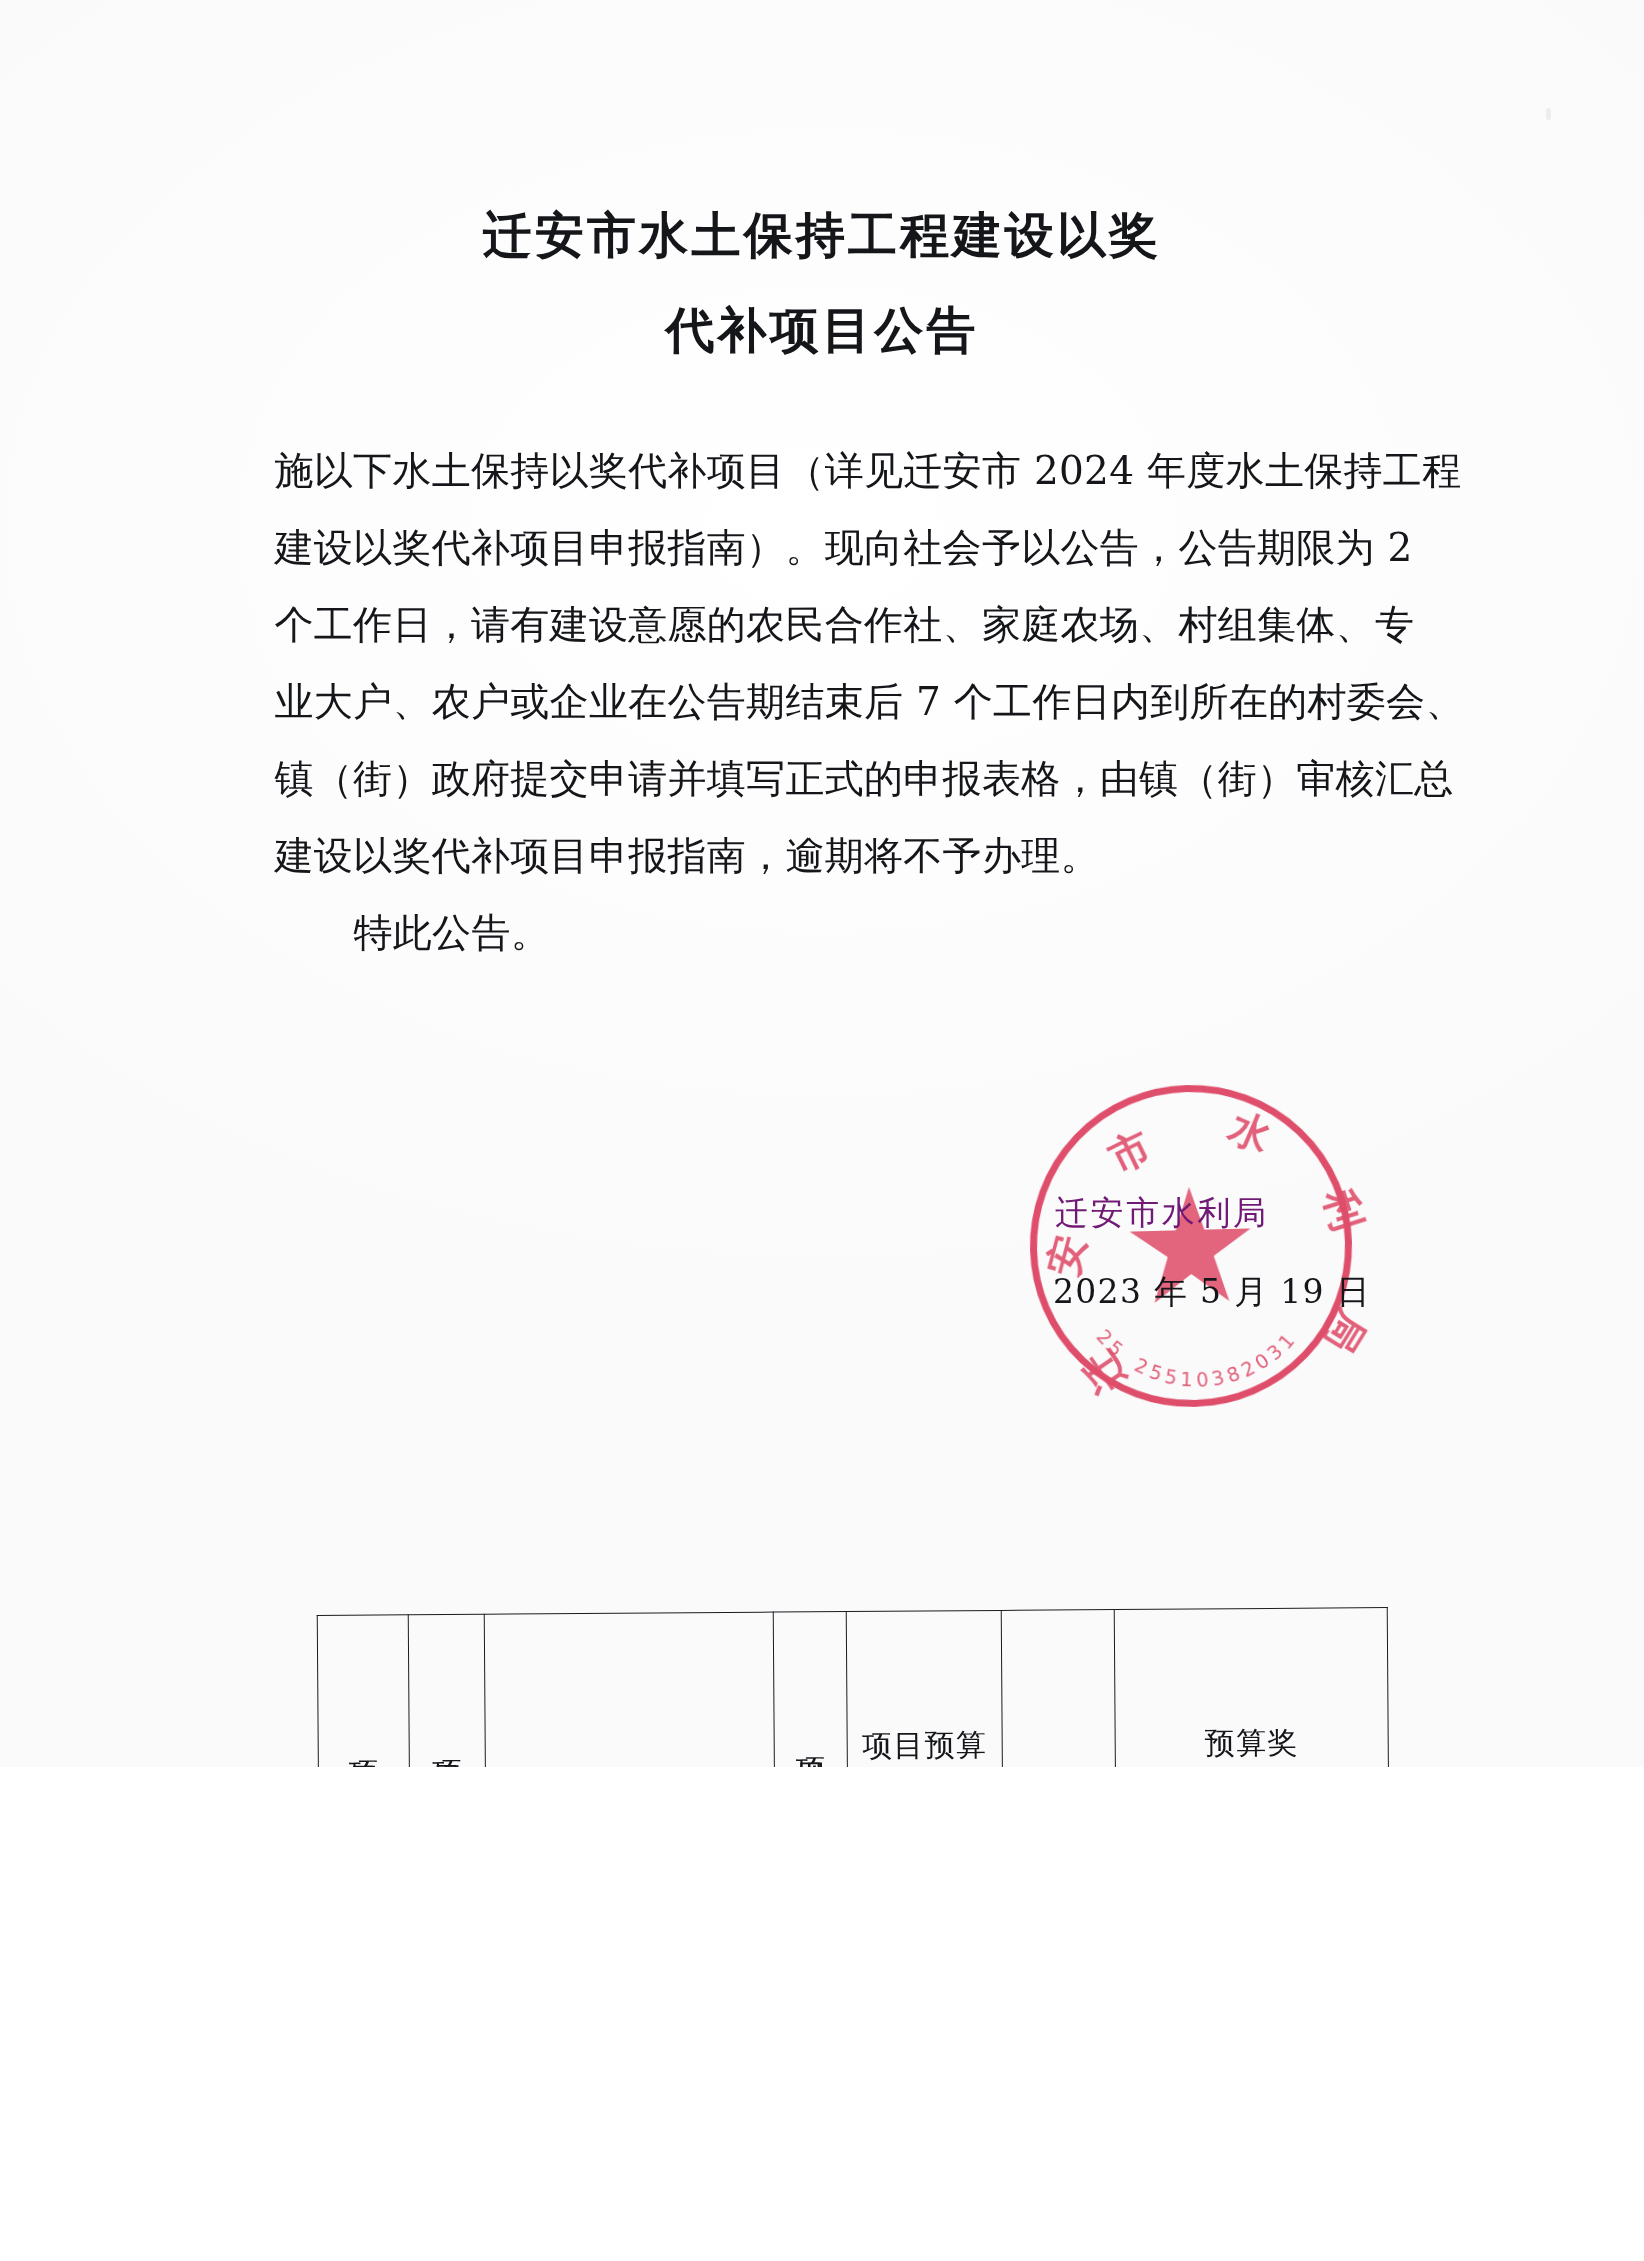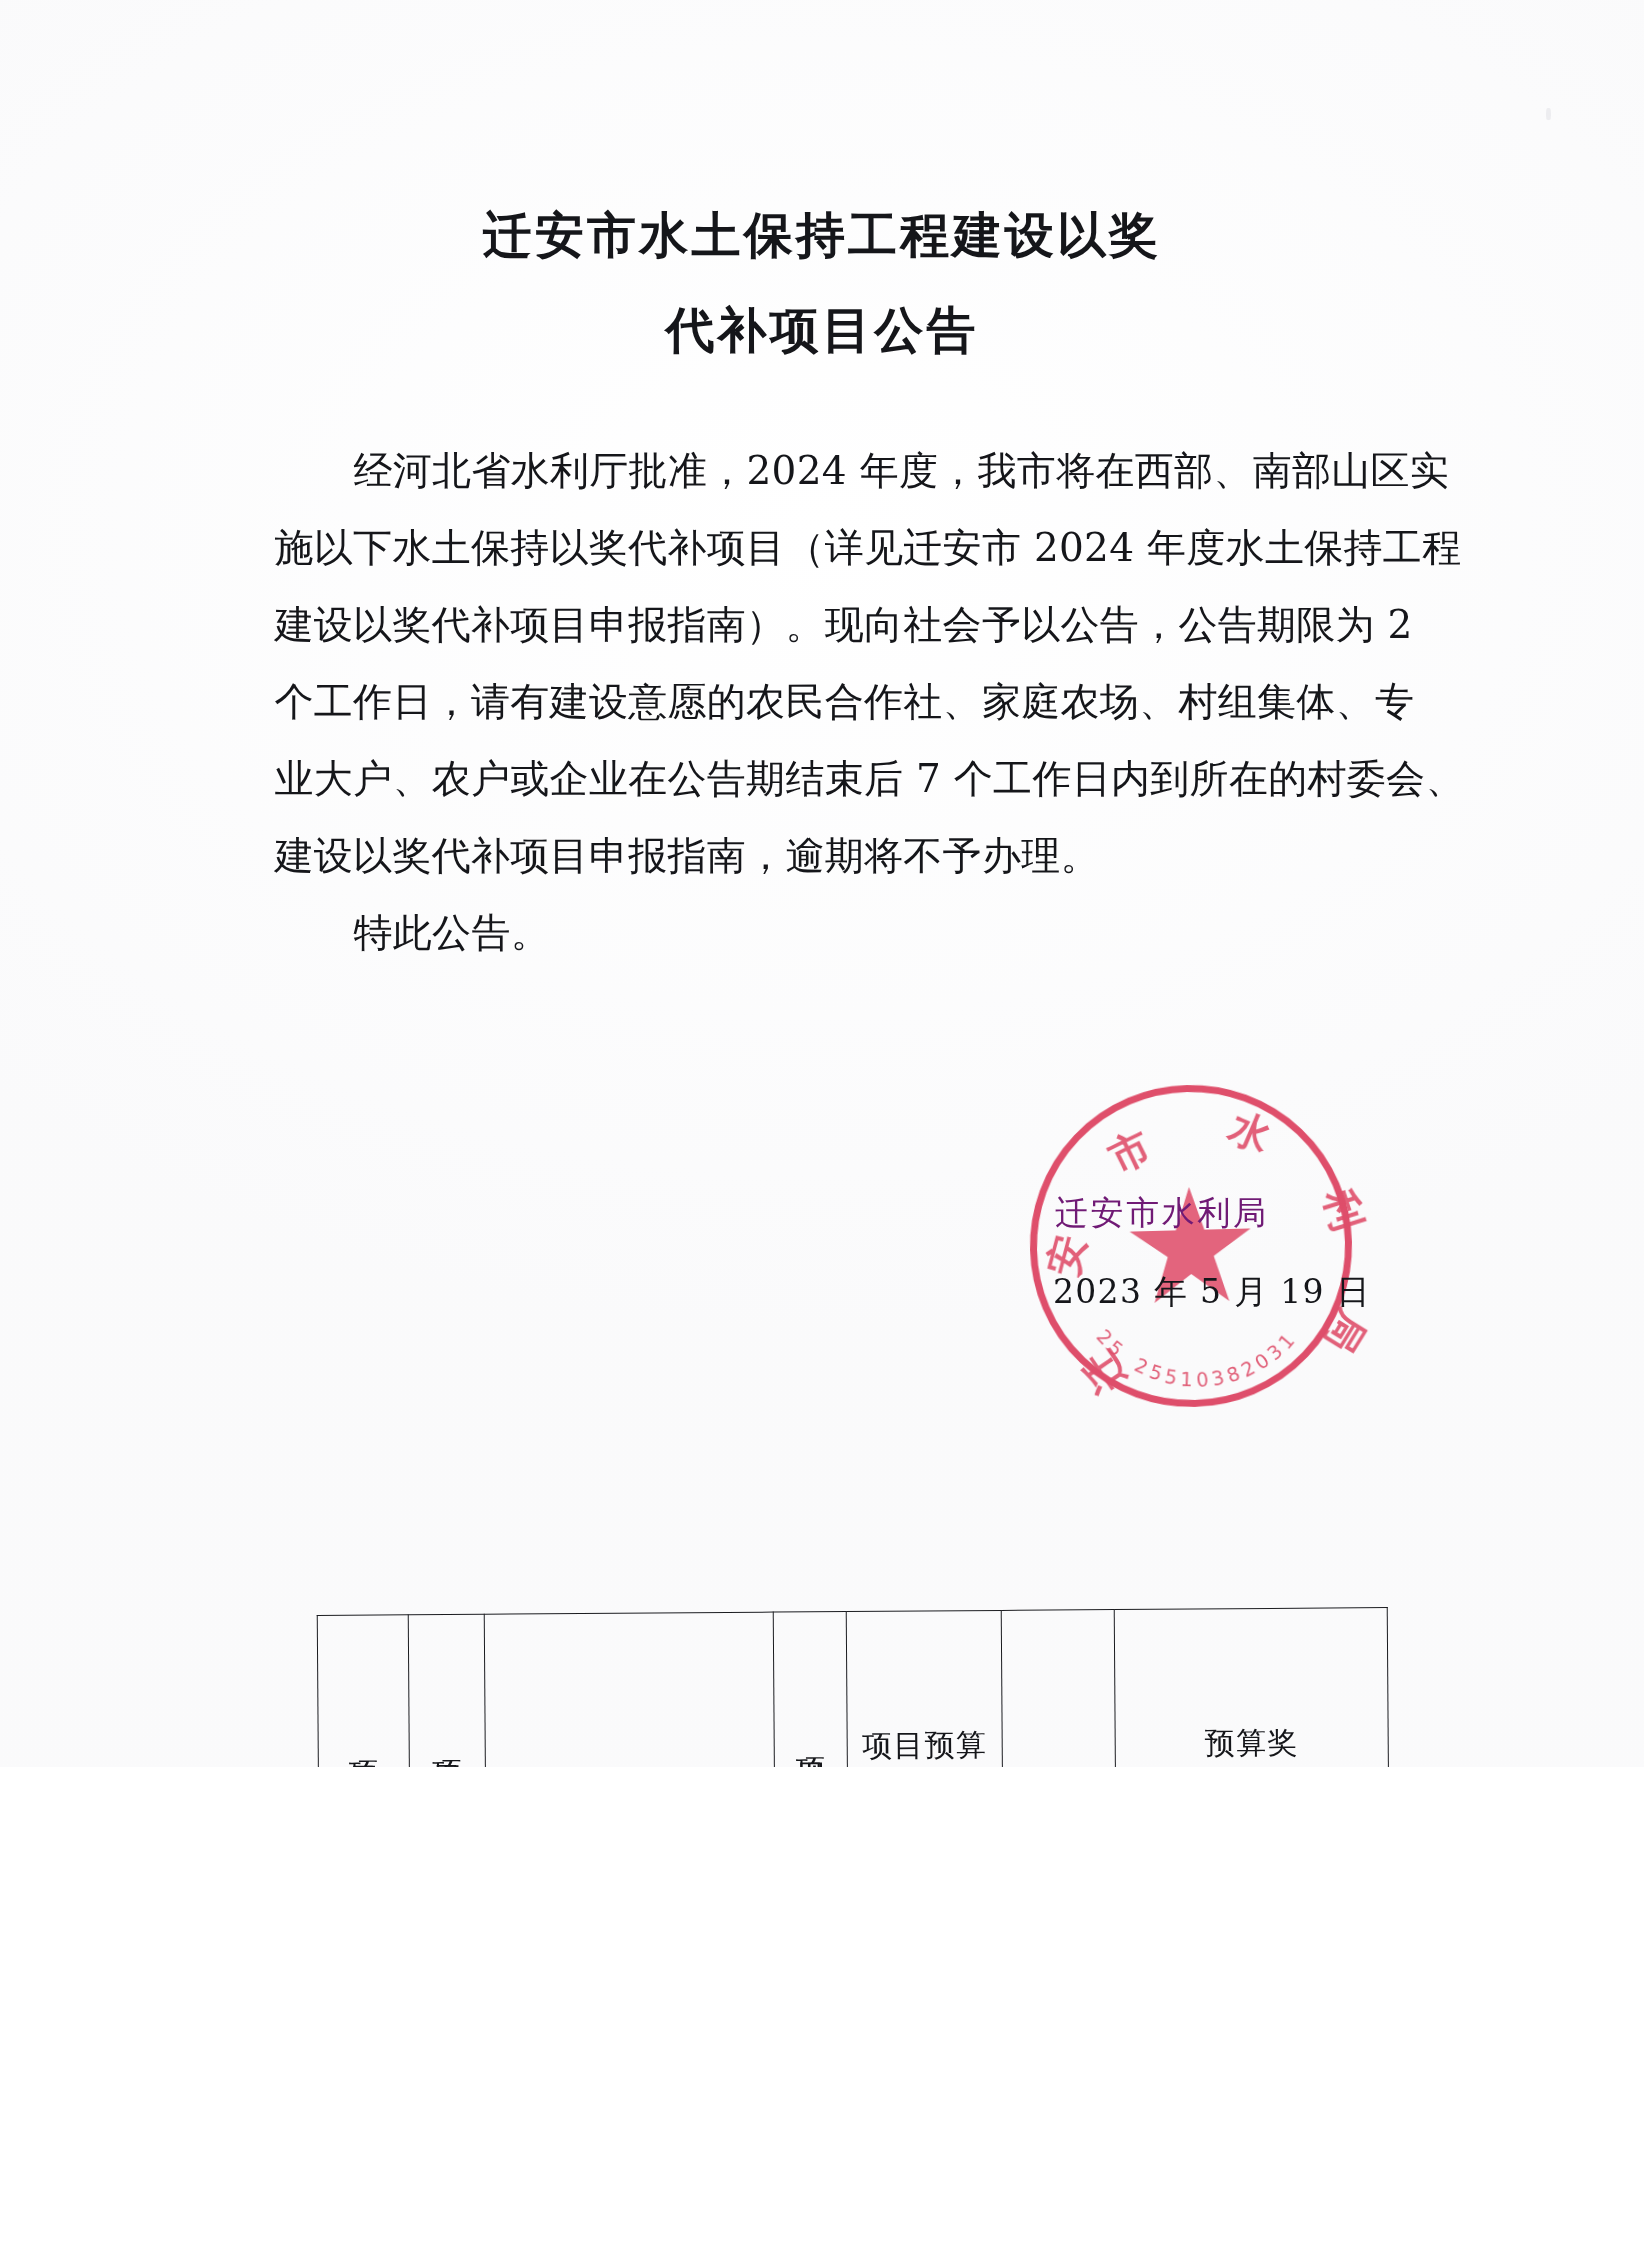--- a/index.html
+++ b/index.html
@@ -244,25 +244,25 @@
   <div class="scan-speck speck-b"></div>
   <div class="scan-speck speck-c"></div>
   <div class="scan-speck speck-d"></div>
 
   <div class="content">
 
     <h1 class="doc-title title-line-1">迁安市水土保持工程建设以奖</h1>
     <h1 class="doc-title title-line-2">代补项目公告</h1>
 
     <div class="body-block">
-      <div class="body-line indent">经河北省水利厅批准，2024 年度，我市将在西部、南部山区实</div>
       <div class="body-line">施以下水土保持以奖代补项目（详见迁安市 2024 年度水土保持工程</div>
       <div class="body-line">建设以奖代补项目申报指南）。现向社会予以公告，公告期限为 2</div>
       <div class="body-line">个工作日，请有建设意愿的农民合作社、家庭农场、村组集体、专</div>
       <div class="body-line">业大户、农户或企业在公告期结束后 7 个工作日内到所在的村委会、</div>
+      <div class="body-line">镇（街）政府提交申请并填写正式的申报表格，由镇（街）审核汇总</div>
       <div class="body-line">建设以奖代补项目申报指南，逾期将不予办理。</div>
       <div class="body-line indent">特此公告。</div>
     </div>
 
     <div class="sign-area">
       <div class="seal">
         <div class="seal-star"></div>
         <div class="seal-arc-char" id="seal-rim">
             <i style="transform: rotate(-213deg) translate(117px) rotate(90deg) translate(-50%, -50%);">迁</i>
             <i style="transform: rotate(-163.8deg) translate(117px) rotate(90deg) translate(-50%, -50%);">安</i>

